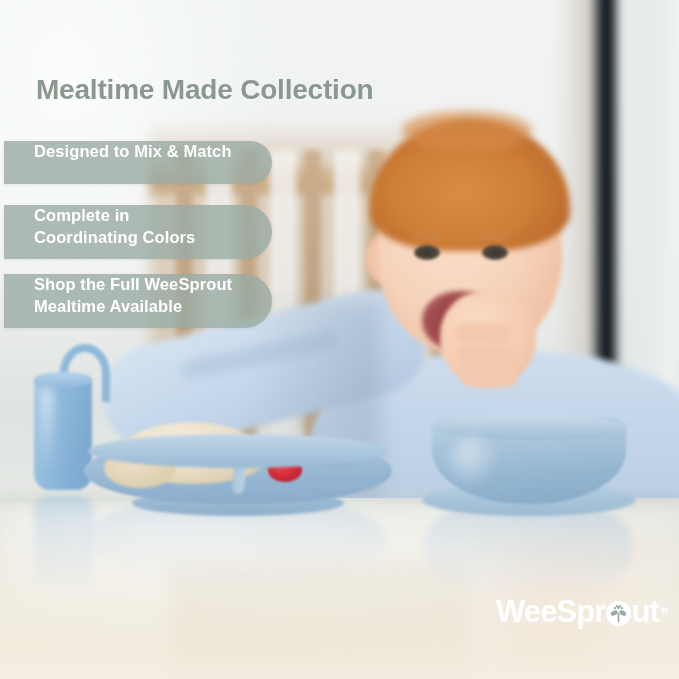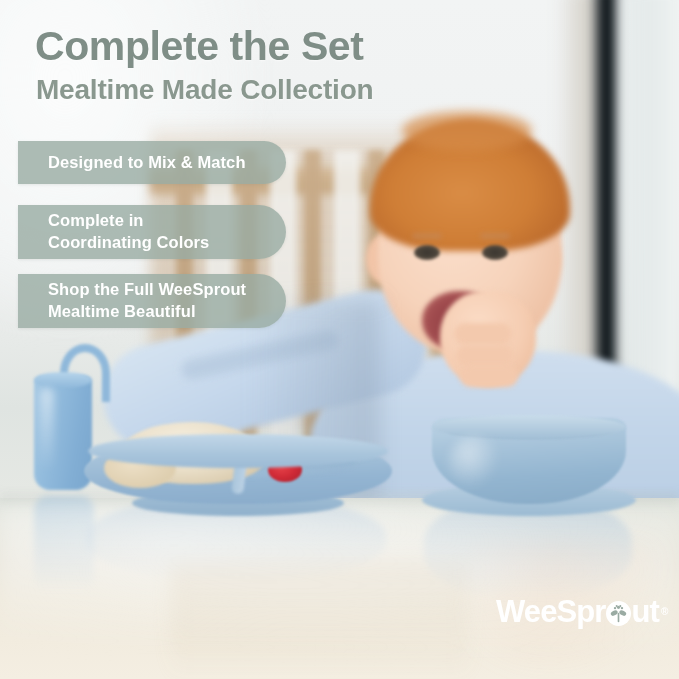--- a/index.html
+++ b/index.html
@@ -272,24 +272,24 @@
     text-shadow:0 1px 2px rgba(255,255,255,.6);
   }
   .subheadline{
     position:absolute;left:36px;top:75px;
     font-size:28px;font-weight:bold;letter-spacing:-.2px;
     color:#8a988f;line-height:1.1;
     text-shadow:0 1px 2px rgba(255,255,255,.6);
   }
 
   .pill{
-    position:absolute;left:18px;
+    position:absolute;left:4px;
     background:rgba(152,171,163,.80);
     border-radius:0 30px 30px 0;
-    display:flex;align-items:center;
+    display:flex;
     box-shadow:0 1px 3px rgba(90,105,98,.12);
   }
   .pill-text{
     color:#ffffff;font-weight:bold;font-size:16.5px;
     line-height:1.32;padding-left:30px;padding-right:24px;
     letter-spacing:.1px;white-space:pre-line;
   }
   #pill-0{top:141px;width:268px;height:43px;}
   #pill-1{top:205px;width:268px;height:54px;}
   #pill-2{top:274px;width:268px;height:54px;}
@@ -387,33 +387,32 @@
   </div>
 
   <div class="bowl">
     <div class="bowl-base"></div>
     <div class="bowl-body"></div>
     <div class="bowl-inner"></div>
     <div class="bowl-rim"></div>
     <div class="bowl-gloss"></div>
   </div>
 
-  <div class="headline">Complete the Set</div>
   <div class="subheadline">Mealtime Made Collection</div>
 
   <div class="pill" id="pill-0">
     <span class="pill-text">Designed to Mix &amp; Match</span>
   </div>
   <div class="pill" id="pill-1">
     <span class="pill-text">Complete in
 Coordinating Colors</span>
   </div>
   <div class="pill" id="pill-2">
     <span class="pill-text">Shop the Full WeeSprout
-Mealtime Beautiful</span>
+Mealtime Available</span>
   </div>
 
   <div class="logo">
     <span class="logo-text">
       <span>WeeSpr</span>
       <span class="logo-o">
         <svg width="19" height="19" viewBox="0 0 24 24" aria-hidden="true">
           <g fill="#9aaba3">
             <path d="M12 22 L12 12" stroke="#9aaba3" stroke-width="2.1" stroke-linecap="round" fill="none"></path>
             <ellipse cx="6.6" cy="11.4" rx="4.6" ry="3.0" transform="rotate(-28 6.6 11.4)"></ellipse>

